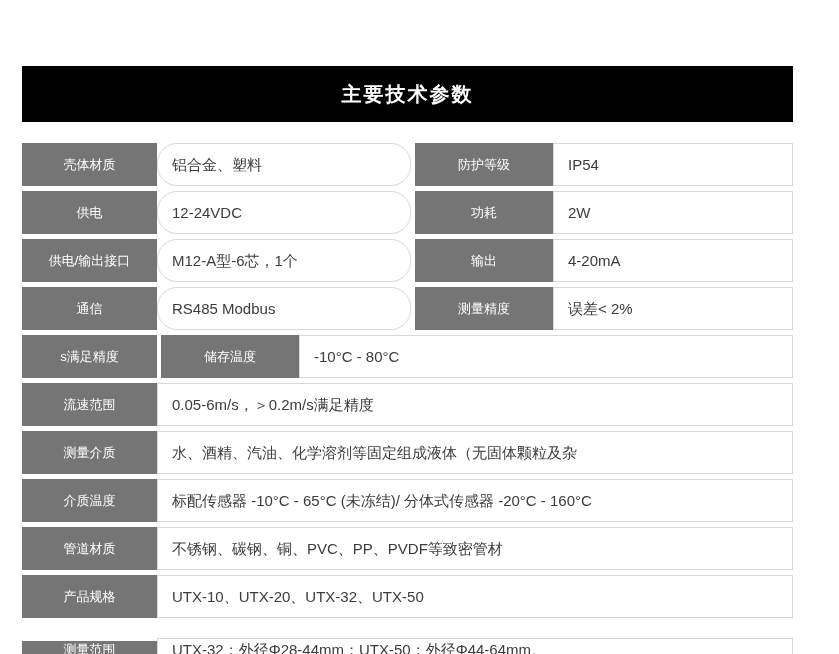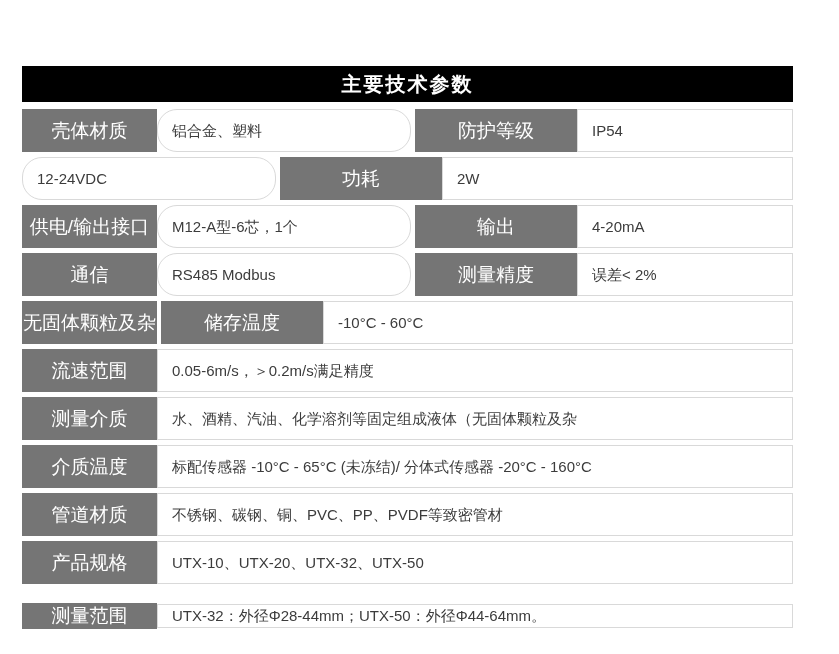--- a/index.html
+++ b/index.html
@@ -11,49 +11,49 @@
     overflow: hidden;
     font-family: "Liberation Sans", "DejaVu Sans", sans-serif;
   }
   .table-wrap {
     position: absolute;
     left: 22px;
     top: 66px;
     width: 771px;
   }
   .title-bar {
-    height: 36px;
+    height: 56px;
     background: var(--header-bg, #000000);
     color: #ffffff;
     display: flex;
     align-items: center;
     justify-content: center;
     font-size: 20px;
     font-weight: bold;
     letter-spacing: 2px;
-    margin-bottom: 7px;
+    margin-bottom: 21px;
   }
   .row {
     display: flex;
     height: 43px;
     margin-bottom: 5px;
   }
   .row.tall { height: 53px; align-items: center; }
   .cell-label {
     background: var(--label-bg, #757575);
     color: var(--label-text, #ffffff);
     display: flex;
     align-items: center;
     justify-content: center;
-    font-size: 19px;
+    font-size: 13px;
     flex: none;
     text-align: center;
   }
   .w-left  { width: 135px; }
-  .w-right { width: 162px; }
+  .w-right { width: 138px; }
   .cell-value {
     background: #ffffff;
     border: 1px solid var(--value-border, #d9d9d9);
     box-sizing: border-box;
     display: flex;
     flex-direction: column;
     justify-content: center;
     padding-left: 14px;
     padding-right: 6px;
     font-size: 15px;
@@ -76,20 +76,21 @@
     <div>
   <div class="row">
     <div class="cell-label w-left">壳体材质</div>
     <div class="cell-value left-val">铝合金、塑料</div>
     <div class="col-gap"></div>
     <div class="cell-label w-right">防护等级</div>
     <div class="cell-value right-val">IP54</div>
   </div>
 
   <div class="row">
+    <div class="cell-label w-left">供电</div>
     <div class="cell-value left-val">12-24VDC</div>
     <div class="col-gap"></div>
     <div class="cell-label w-right">功耗</div>
     <div class="cell-value right-val">2W</div>
   </div>
 
   <div class="row">
     <div class="cell-label w-left">供电/输出接口</div>
     <div class="cell-value left-val">M12-A型-6芯，1个</div>
     <div class="col-gap"></div>
@@ -99,24 +100,24 @@
 
   <div class="row">
     <div class="cell-label w-left">通信</div>
     <div class="cell-value left-val">RS485 Modbus</div>
     <div class="col-gap"></div>
     <div class="cell-label w-right">测量精度</div>
     <div class="cell-value right-val">误差&lt; 2%</div>
   </div>
 
   <div class="row">
-    <div class="cell-label w-left">无固体颗粒及杂</div>
+    <div class="cell-label w-left">s满足精度</div>
     <div class="col-gap"></div>
     <div class="cell-label w-right">储存温度</div>
-    <div class="cell-value right-val">-10°C - 60°C</div>
+    <div class="cell-value right-val">-10°C - 80°C</div>
   </div>
 </div>
     <div>
   <div class="row">
     <div class="cell-label w-left">流速范围</div>
     <div class="cell-value full-val">
             <div>0.05-6m/s，＞0.2m/s满足精度</div>
           </div>
   </div>
 

